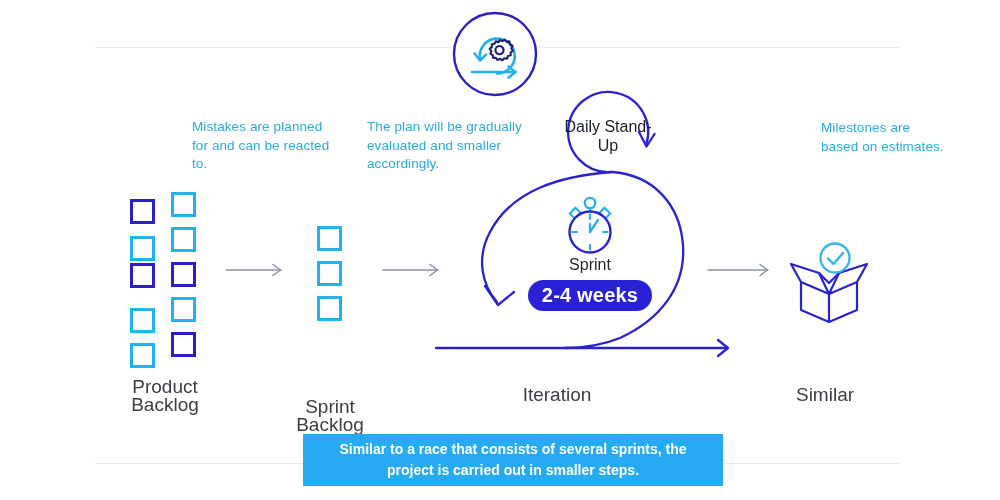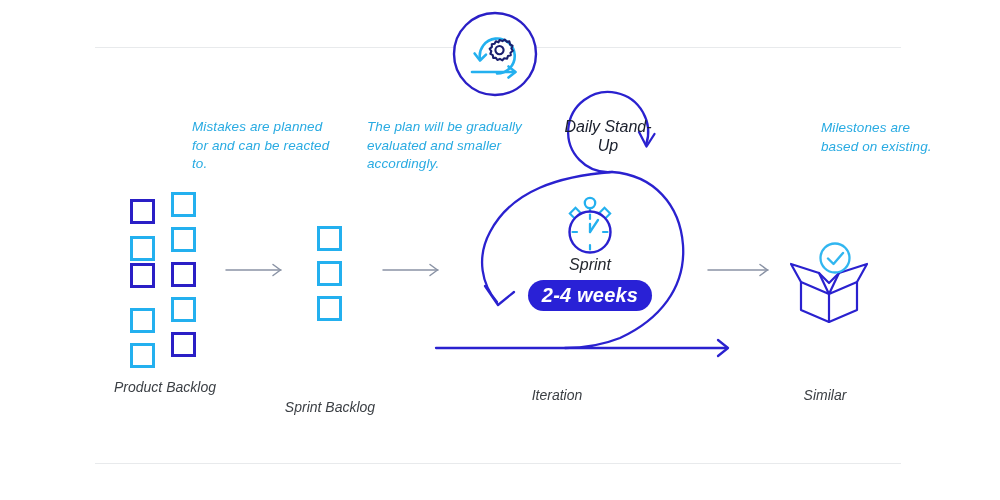--- a/index.html
+++ b/index.html
@@ -11,21 +11,20 @@
   body {
     font-family: "Liberation Sans", sans-serif;
     -webkit-font-smoothing: antialiased;
   }
   #stage {
     position: relative;
     width: 944px;
     height: 500px;
     background: #ffffff;
     overflow: hidden;
-    font-style: italic;
   }
   .abs { position: absolute; }
 
   
   .divider {
     position: absolute;
     left: 95px;
     width: 806px;
     height: 1px;
     background: #e8eaec;
@@ -52,21 +51,21 @@
   }
   .note-1 { left: 192px; top: 118px; width: 150px; }
   .note-2 { left: 367px; top: 118px; width: 160px; }
   .note-3 { left: 673px; top: 119px; width: 140px; }
   .note-4 { left: 821px; top: 119px; width: 130px; }
 
   
   .caption {
     position: absolute;
     color: #3b3f44;
-    font-size: 14px;
+    font-size: 19px;
     line-height: 18px;
     text-align: center;
   }
   .cap-product-backlog { left: 110px; top: 378px; width: 110px; }
   .cap-sprint-backlog  { left: 275px; top: 378px; width: 110px; margin-top: 20px; }
   .cap-iteration       { left: 502px; top: 386px; width: 110px; text-align: center; }
   .cap-product         { left: 770px; top: 386px; width: 110px; }
 
   
   .standup-label {
@@ -165,21 +164,21 @@
                  L 7.6,6.2 L 4.7,5.8 L 2.9,7.8 L 0.4,6.4 L -2.1,7.5 L -3.6,5.3
                  L -6.3,5.4 L -6.7,2.6 L -9.1,1.4 L -8.2,-1.4 L -9.8,-3.6 L -7.6,-5.6
                  L -7.7,-8.2 L -4.9,-8.8 L -3.6,-11.2 L -1.0,-10.2 Z" fill="none" stroke="#1a1f6e" stroke-width="2.1" stroke-linejoin="round"></path>
         <circle cx="0" cy="-2.4" r="4.1" fill="none" stroke="#1a1f6e" stroke-width="2.1"></circle>
       </g>
     </svg>
   </div>
 
   <div class="note note-1">Mistakes are planned for and can be reacted to.</div>
   <div class="note note-2">The plan will be gradually evaluated and smaller accordingly.</div>
-  <div class="note note-4">Milestones are based on existing.</div>
+  <div class="note note-4">Milestones are based on estimates.</div>
 
   <div class="abs" style="left:0;top:0;width:1000px;height:500px;pointer-events:none;">
 
     <div class="sq navy" style="left:130px;top:199px;"></div>
     <div class="sq cyan" style="left:130px;top:236px;"></div>
     <div class="sq navy" style="left:130px;top:263px;"></div>
     <div class="sq cyan" style="left:130px;top:308px;"></div>
     <div class="sq cyan" style="left:130px;top:343px;"></div>
 
     <div class="sq cyan" style="left:171px;top:192px;"></div>
@@ -283,14 +282,15 @@
         <path d="M 74 42 L 46 54 L 56 33 L 84 24 Z"></path>
         <path d="M 36 33 L 46 43 L 56 33"></path>
       </g>
 
       <circle cx="52" cy="18" r="14.5" fill="#ffffff" stroke="#31b6f0" stroke-width="2.3"></circle>
       <path d="M 45 18.5 L 50.5 24 L 60 13" fill="none" stroke="#31b6f0" stroke-width="2.4" stroke-linecap="round" stroke-linejoin="round"></path>
     </svg>
   </div>
   <div class="caption cap-product">Similar</div>
 
+  <div class="banner">Similar to a race that consists of several sprints, the project is carried out in smaller steps.</div>
 
 </div>
 
 </body></html>

